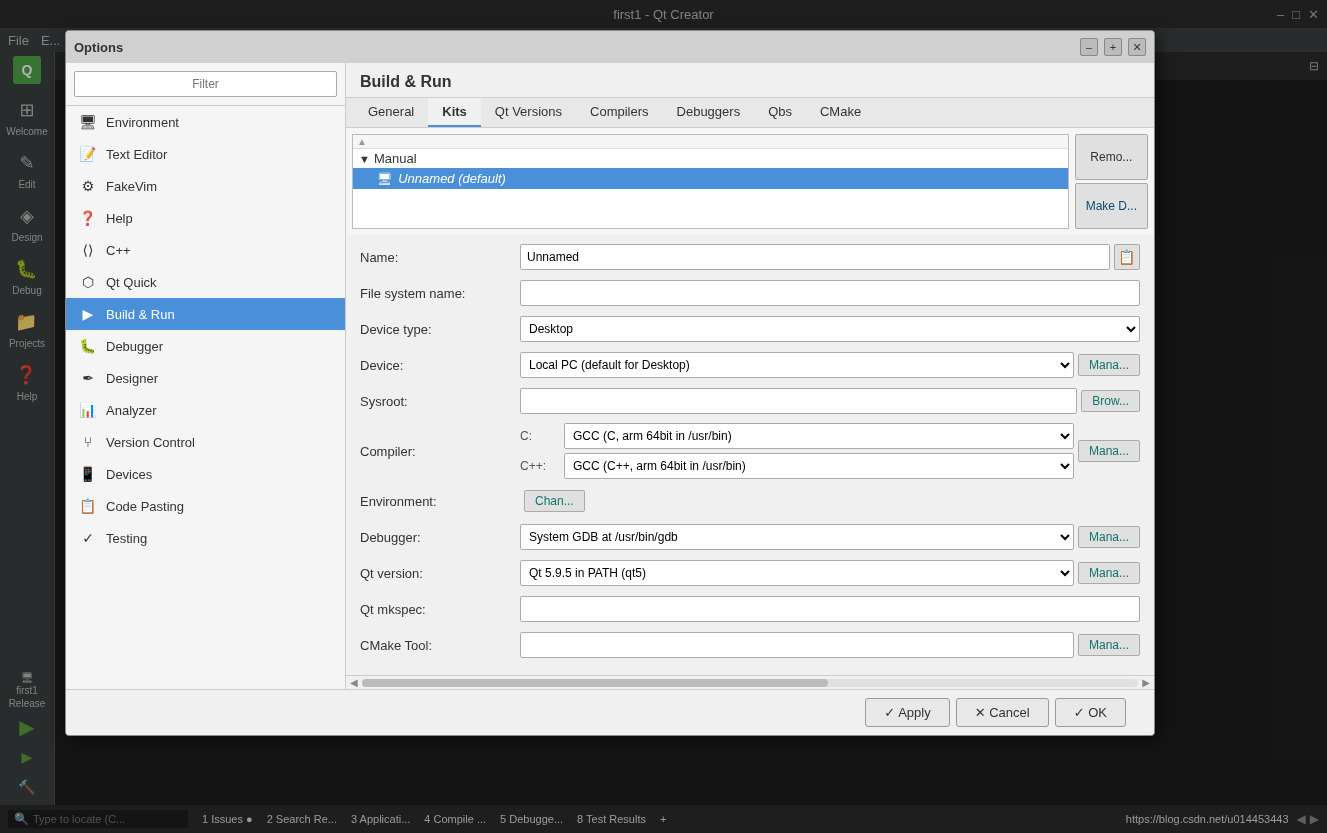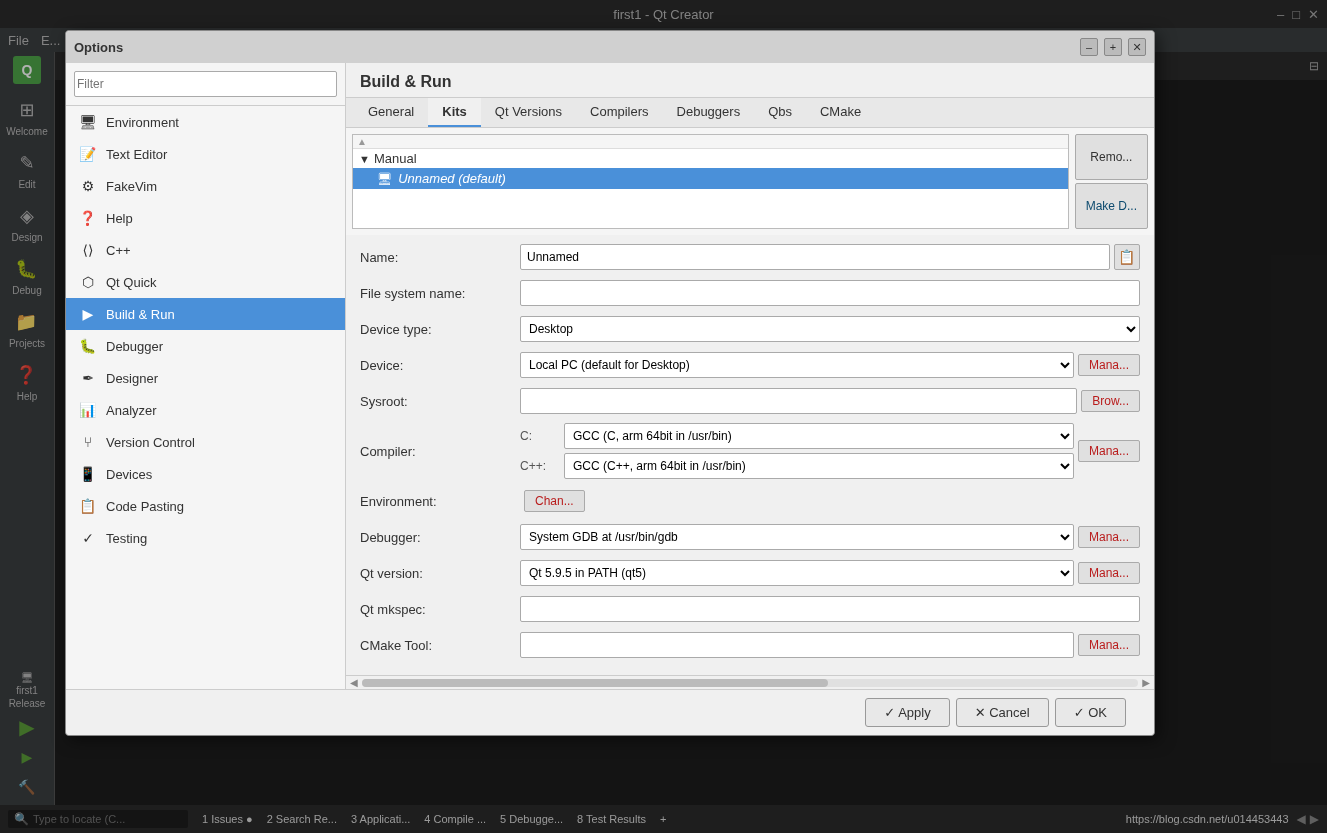--- a/index.html
+++ b/index.html
@@ -319,20 +319,21 @@
     }
     .filter-input {
       width: 100%;
       height: 26px;
       border: 1px solid #aaa;
       border-radius: 2px;
       padding: 2px 2px;
       font-size: 12px;
       background: #fff;
       outline: none;
+      text-align: center;
     }
     .options-item {
       display: flex;
       align-items: center;
       padding: 6px 12px;
       cursor: pointer;
       gap: 8px;
       color: #333;
       font-size: 13px;
     }
@@ -466,21 +467,21 @@
     }
     .form-btn {
       background: #e0e0e0;
       border: 1px solid #aaa;
       border-radius: 2px;
       padding: 3px 10px;
       font-size: 12px;
       cursor: pointer;
       margin-left: 4px;
       white-space: nowrap;
-      color: #b91c1c;
+      color: #0f766e;
     }
     .form-text {
       flex: 1;
       font-size: 13px;
       color: #333;
     }
 
     .compiler-group {
       flex: 1;
       display: flex;

